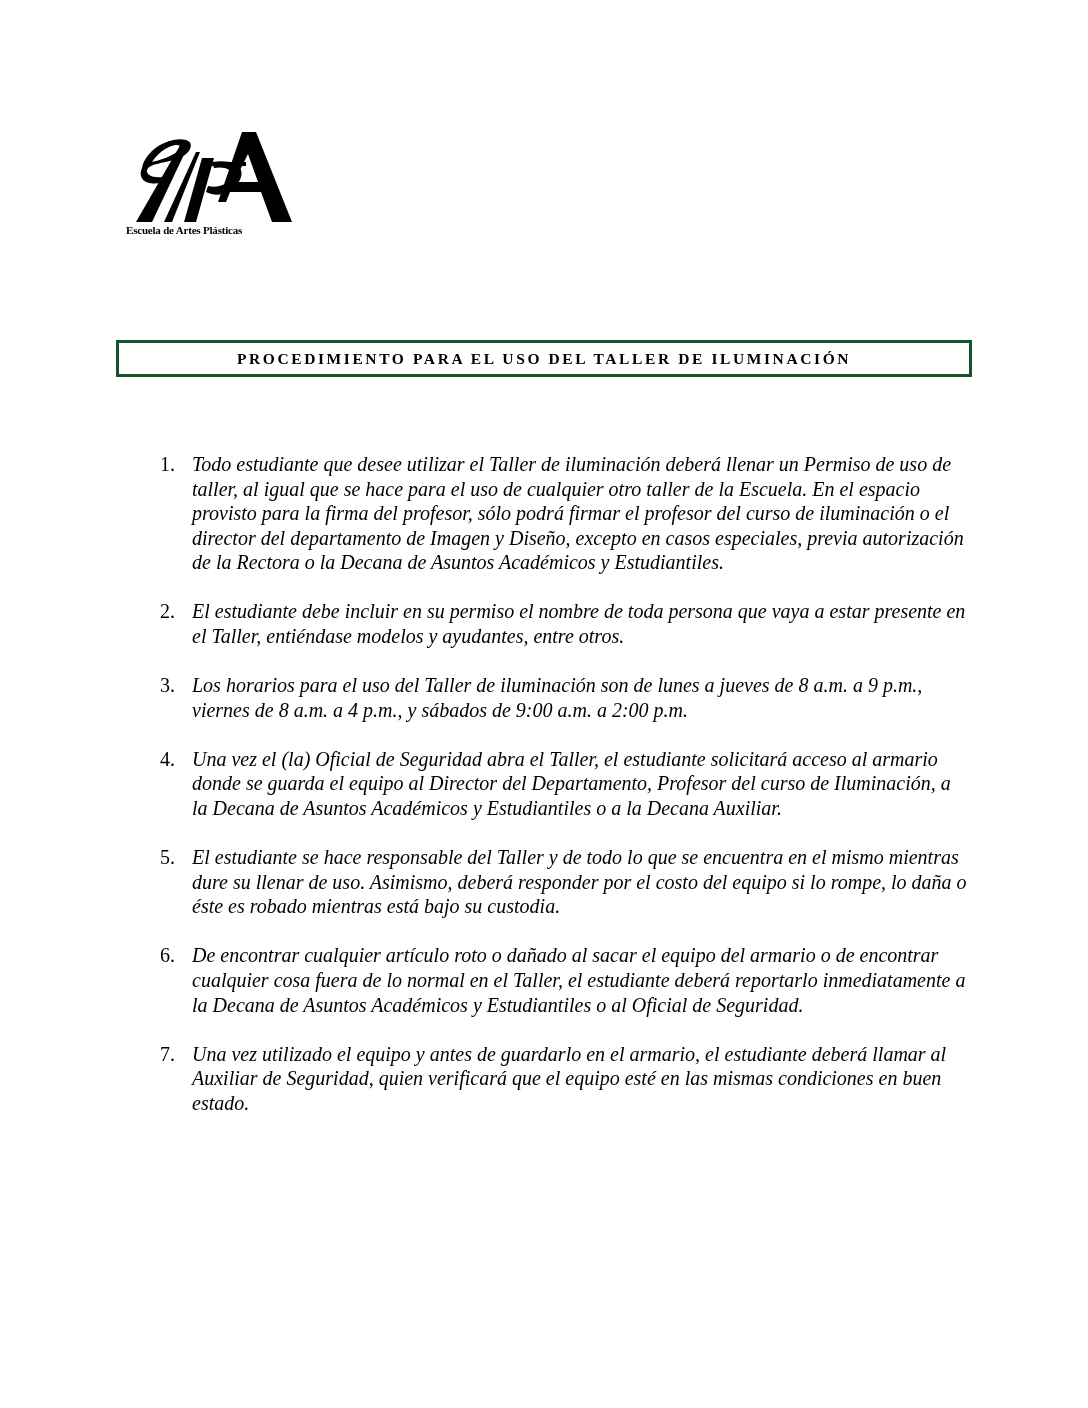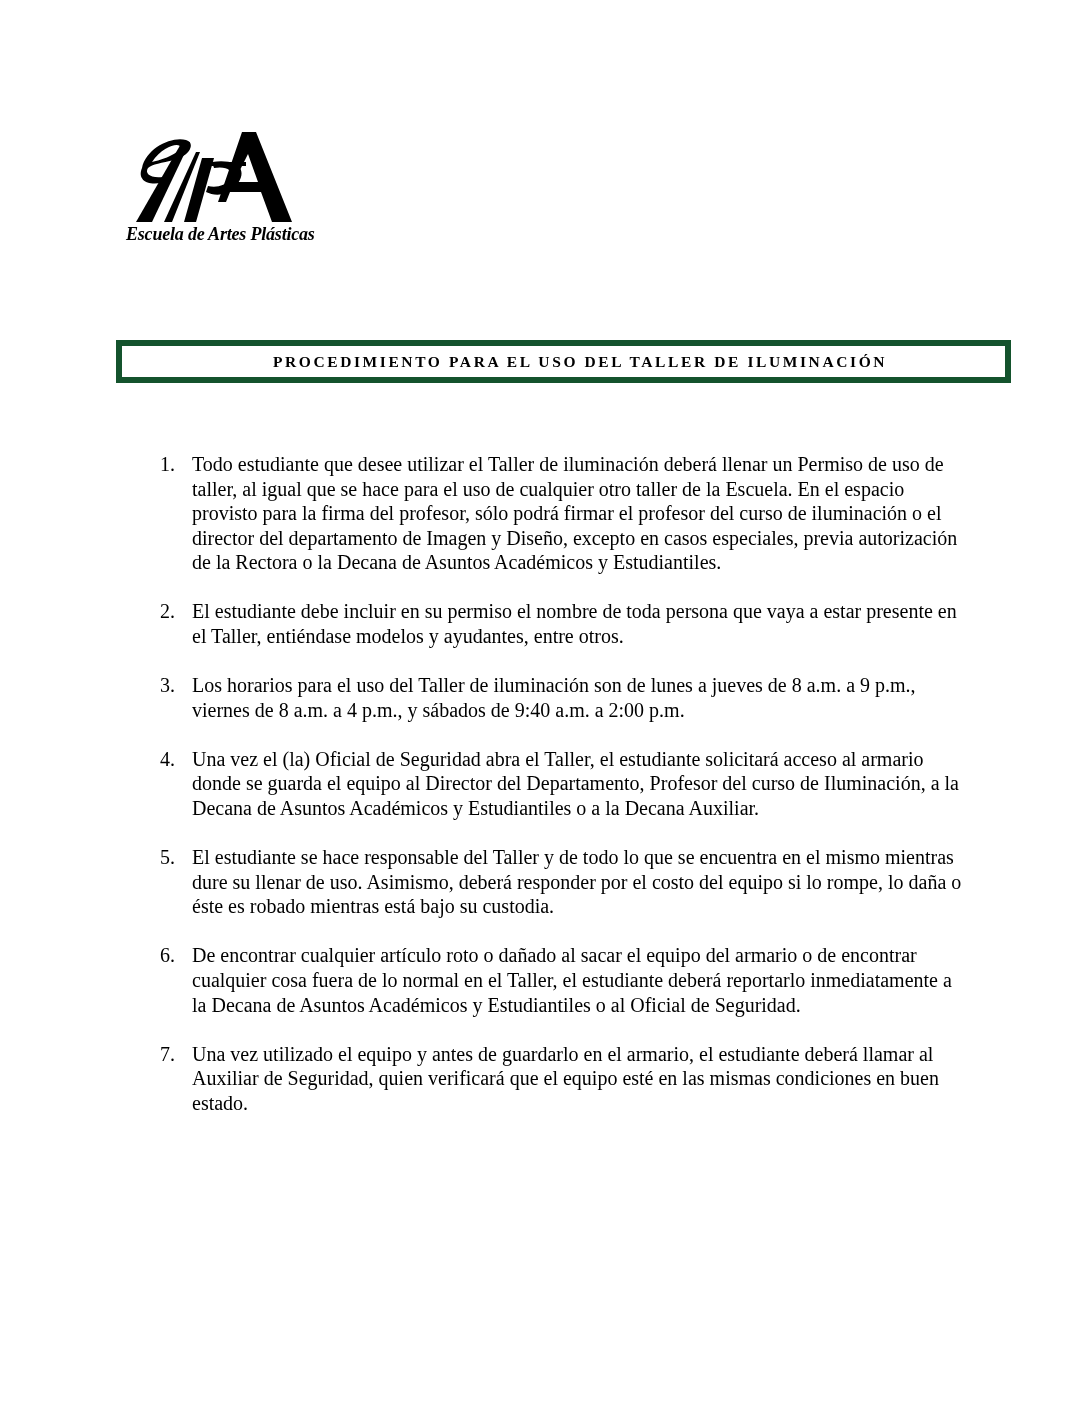--- a/index.html
+++ b/index.html
@@ -24,37 +24,35 @@
     }
     .logo svg {
       position: absolute;
       left: 0;
       top: 0;
     }
     .logo-caption {
       position: absolute;
       left: 4px;
       top: 96px;
-      font-size: 18px;
+      font-size: 11px;
       font-weight: bold;
       white-space: nowrap;
       letter-spacing: -0.2px;
-      font-style: italic;
     }
     .title-box {
       position: absolute;
       left: 116px;
       top: 340px;
       width: 850px;
       height: 31px;
-      border: 6px solid #14532d;
+      border: 3px solid #14532d;
       display: flex;
       align-items: center;
       justify-content: center;
-      padding-left: 33px;
     }
     .title-text {
       font-size: 15.5px;
       font-weight: bold;
       letter-spacing: 2.6px;
       white-space: nowrap;
     }
     .list {
       position: absolute;
       left: 160px;
@@ -71,20 +69,21 @@
       line-height: 24.6px;
       margin-bottom: 24.5px;
     }
     .item-num {
       position: absolute;
       left: 0;
       top: 0;
     }
     .item-text {
       display: block;
+      font-style: italic;
     }
   </style>
 </head>
 <body>
 
 <div class="logo">
   <svg width="180" height="100" viewBox="0 0 180 100">
 
     <path d="M120 4 L134 4 L170 94 L150 94 L139 64 L108 64 L104 74 L96 74 Z M112 54 L136 54 L126 26 Z" fill="#000"></path>
 
@@ -110,21 +109,21 @@
   <li class="list-item">
     <span class="item-num">1.</span>
     <span class="item-text">Todo estudiante que desee utilizar el Taller de iluminación deberá llenar un Permiso de uso de taller, al igual que se hace para el uso de cualquier otro taller de la Escuela.  En el espacio provisto para la firma del profesor, sólo podrá firmar el profesor del curso de iluminación o el director del departamento de Imagen y Diseño, excepto en casos especiales, previa autorización de la Rectora o la Decana de Asuntos Académicos y Estudiantiles.</span>
   </li>
   <li class="list-item">
     <span class="item-num">2.</span>
     <span class="item-text">El estudiante debe incluir en su permiso el nombre de toda persona que vaya a estar presente en el Taller, entiéndase modelos y ayudantes, entre otros.</span>
   </li>
   <li class="list-item">
     <span class="item-num">3.</span>
-    <span class="item-text">Los horarios para el uso del Taller de iluminación son de lunes a jueves de 8 a.m. a 9 p.m., viernes de 8 a.m. a 4 p.m., y sábados de 9:40 a.m. a 2:00 p.m.</span>
+    <span class="item-text">Los horarios para el uso del Taller de iluminación son de lunes a jueves de 8 a.m. a 9 p.m., viernes de 8 a.m. a 4 p.m., y sábados de 9:00 a.m. a 2:00 p.m.</span>
   </li>
   <li class="list-item">
     <span class="item-num">4.</span>
     <span class="item-text">Una vez el (la) Oficial de Seguridad abra el Taller, el estudiante solicitará acceso al armario donde se guarda el equipo al Director del Departamento, Profesor del curso de Iluminación, a la Decana de Asuntos Académicos y Estudiantiles o a la Decana Auxiliar.</span>
   </li>
   <li class="list-item">
     <span class="item-num">5.</span>
     <span class="item-text">El estudiante se hace responsable del Taller y de todo lo que se encuentra en el mismo mientras dure su llenar de uso.  Asimismo, deberá responder por el costo del equipo si lo rompe, lo daña o éste es robado mientras está bajo su custodia.</span>
   </li>
   <li class="list-item">

